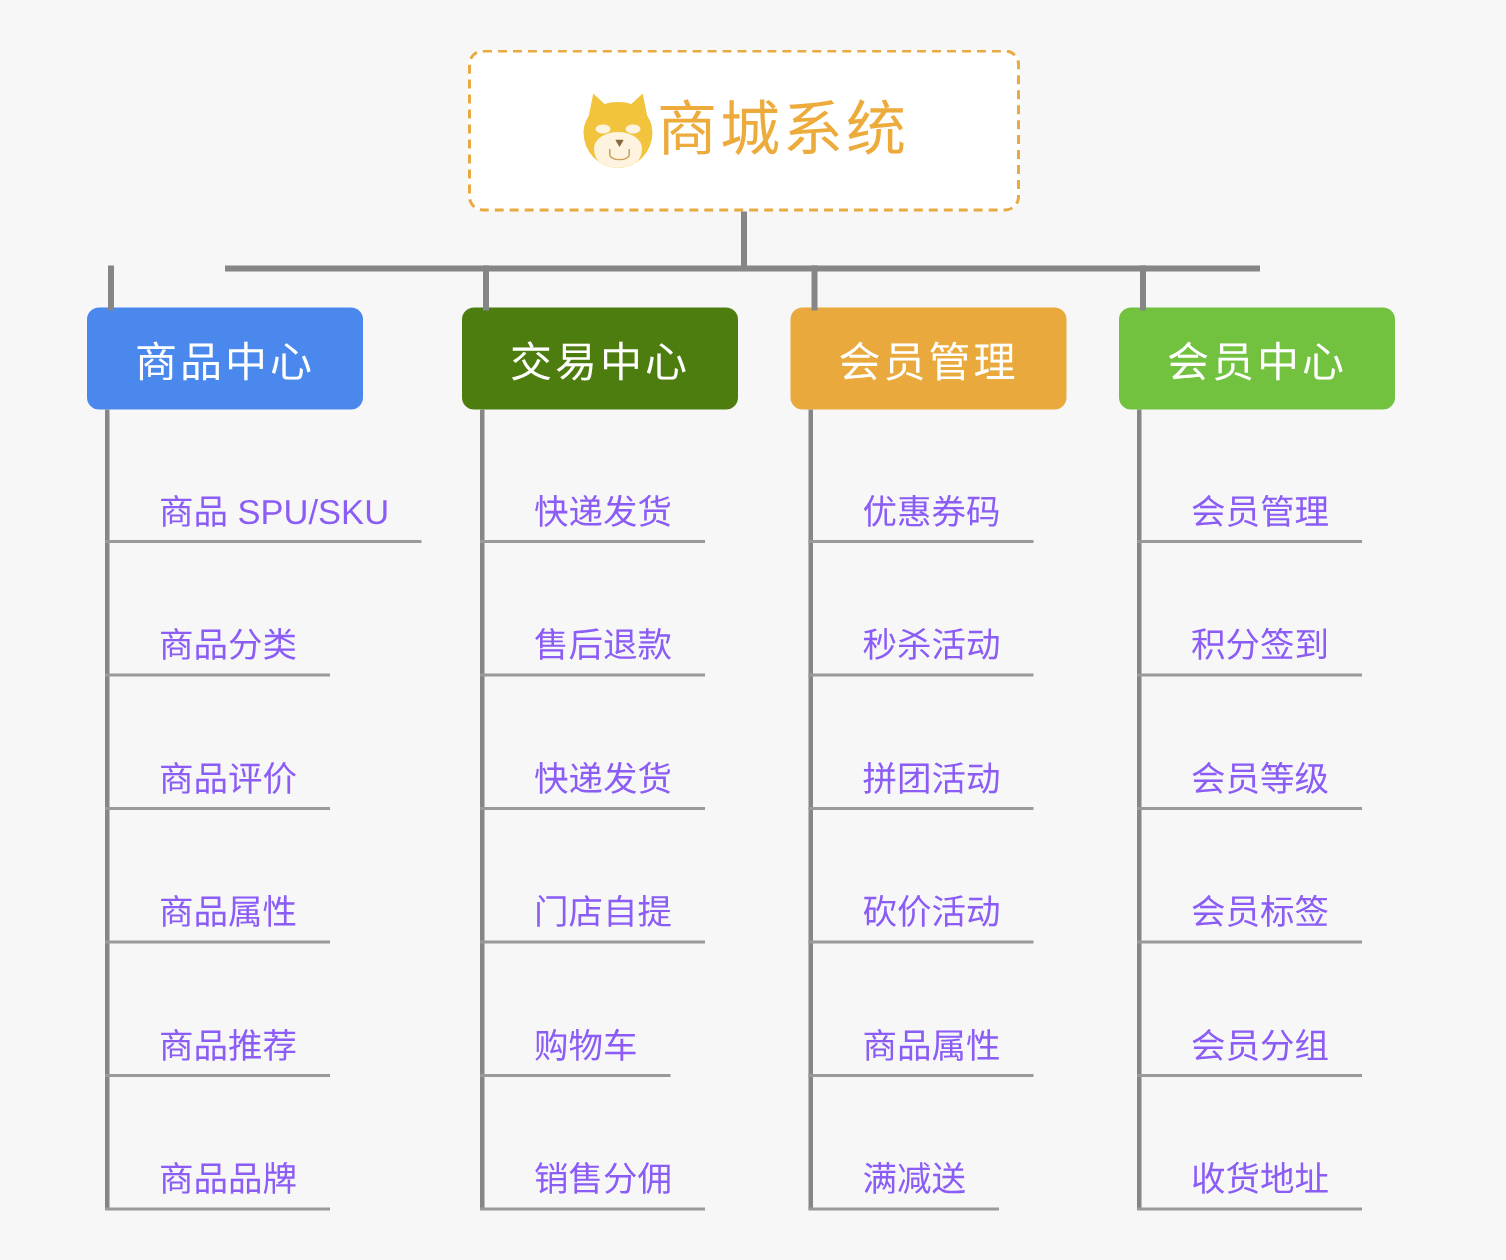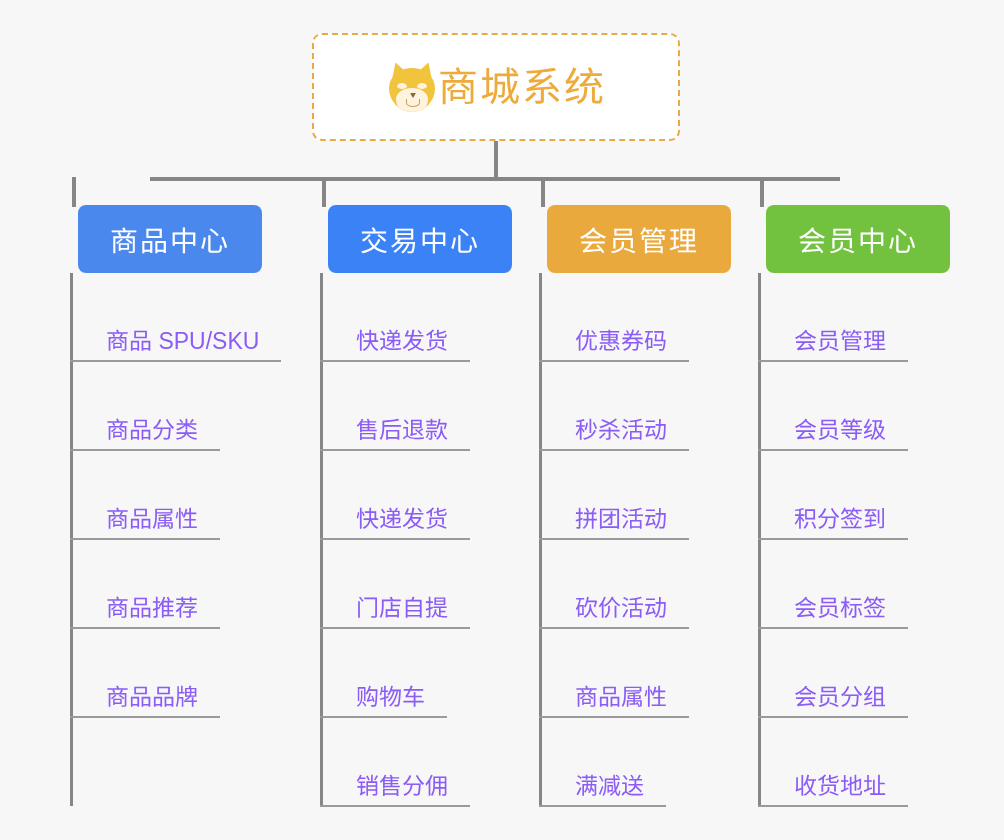--- a/index.html
+++ b/index.html
@@ -140,21 +140,20 @@
     box-sizing: border-box;
     height: 68px;
     border-radius: 8px;
     display: flex;
     align-items: center;
     justify-content: center;
     color: #ffffff;
     font-size: 28px;
     letter-spacing: 2px;
     white-space: nowrap;
-    margin-left: 20px;
   }
 
   
   .trunk {
     position: absolute;
     left: 12px;
     top: 68px;
     width: 3px;
     background: #868686;
   }
@@ -208,32 +207,35 @@
         <div class="cat-header" style="background: rgb(74, 136, 238); width: 184px;">商品中心</div>
         <div class="trunk" style="height: 533px;"></div>
         <div class="leaves">
           <div class="leaf">
             <div class="leaf-label">商品 SPU/SKU</div>
           </div>
           <div class="leaf">
             <div class="leaf-label">商品分类</div>
           </div>
           <div class="leaf">
+            <div class="leaf-label">商品评价</div>
+          </div>
+          <div class="leaf">
             <div class="leaf-label">商品属性</div>
           </div>
           <div class="leaf">
             <div class="leaf-label">商品推荐</div>
           </div>
           <div class="leaf">
             <div class="leaf-label">商品品牌</div>
           </div>
         </div>
       </div>
       <div class="column" style="left: 308px; width: 184px;">
-        <div class="cat-header" style="background: #3b82f6; width: 184px;">交易中心</div>
+        <div class="cat-header" style="background: #4d7c0f; width: 184px;">交易中心</div>
         <div class="trunk" style="height: 533px;"></div>
         <div class="leaves">
           <div class="leaf">
             <div class="leaf-label">快递发货</div>
           </div>
           <div class="leaf">
             <div class="leaf-label">售后退款</div>
           </div>
           <div class="leaf">
             <div class="leaf-label">快递发货</div>
@@ -274,24 +276,24 @@
         </div>
       </div>
       <div class="column" style="left: 746px; width: 184px;">
         <div class="cat-header" style="background: rgb(114, 193, 63); width: 184px;">会员中心</div>
         <div class="trunk" style="height: 533px;"></div>
         <div class="leaves">
           <div class="leaf">
             <div class="leaf-label">会员管理</div>
           </div>
           <div class="leaf">
+            <div class="leaf-label">积分签到</div>
+          </div>
+          <div class="leaf">
             <div class="leaf-label">会员等级</div>
-          </div>
-          <div class="leaf">
-            <div class="leaf-label">积分签到</div>
           </div>
           <div class="leaf">
             <div class="leaf-label">会员标签</div>
           </div>
           <div class="leaf">
             <div class="leaf-label">会员分组</div>
           </div>
           <div class="leaf">
             <div class="leaf-label">收货地址</div>
           </div>

